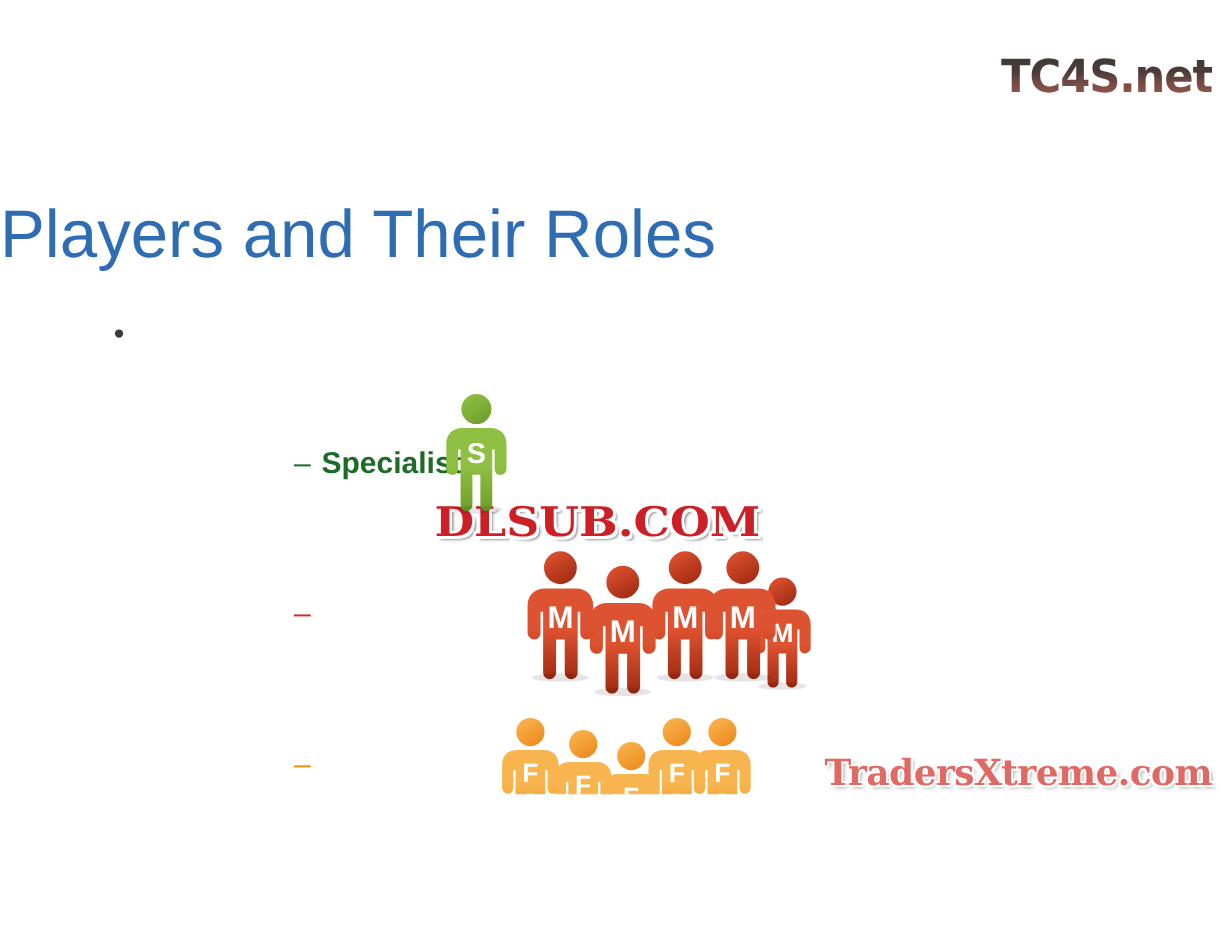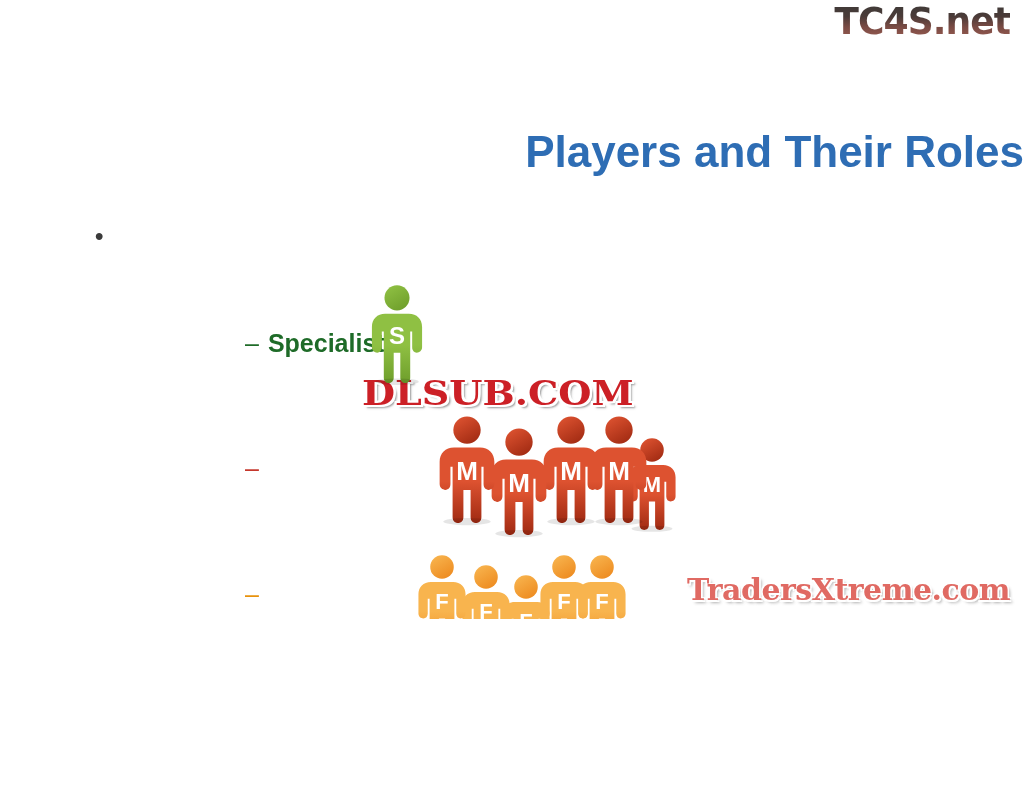--- a/index.html
+++ b/index.html
@@ -10,20 +10,21 @@
   }
   body {
     font-family: "Liberation Sans", sans-serif;
   }
   #slide {
     position: relative;
     width: 1024px;
     height: 619px;
     background: #ffffff;
     overflow: hidden;
+    margin-top: 43px;
   }
 
   
   #brand-top {
     position: absolute;
     top: 2px;
     right: 14px;
     font-family: "DejaVu Sans", sans-serif;
     font-weight: bold;
     font-size: 38px;
@@ -34,21 +35,21 @@
     background-clip: text;
     color: transparent;
     text-shadow: none;
     transform: scaleX(0.95);
     transform-origin: right top;
   }
 
   
   #brand-bottom {
     position: absolute;
-    bottom: 14px;
+    bottom: 2px;
     right: 14px;
     font-family: "DejaVu Serif", serif;
     font-weight: bold;
     font-size: 30px;
     line-height: 1;
     color: #e06a63;
     letter-spacing: -0.5px;
     text-shadow:
       -1.5px -1.5px 0 #ffffff,
        1.5px -1.5px 0 #ffffff,
@@ -56,24 +57,24 @@
        1.5px  1.5px 0 #ffffff,
        2.5px  2.5px 3px rgba(80,80,80,0.45);
   }
 
   
   #slide-title {
     position: absolute;
     left: 0;
     top: 124px;
     width: 1024px;
-    text-align: right;
+    text-align: left;
     font-family: "Liberation Sans", sans-serif;
-    font-weight: bold;
-    font-size: 44px;
+    font-weight: normal;
+    font-size: 56px;
     line-height: 56px;
     color: #2E6DB4;
     letter-spacing: 0px;
   }
 
   
   #body {
     position: absolute;
     left: 95px;
     top: 216px;

